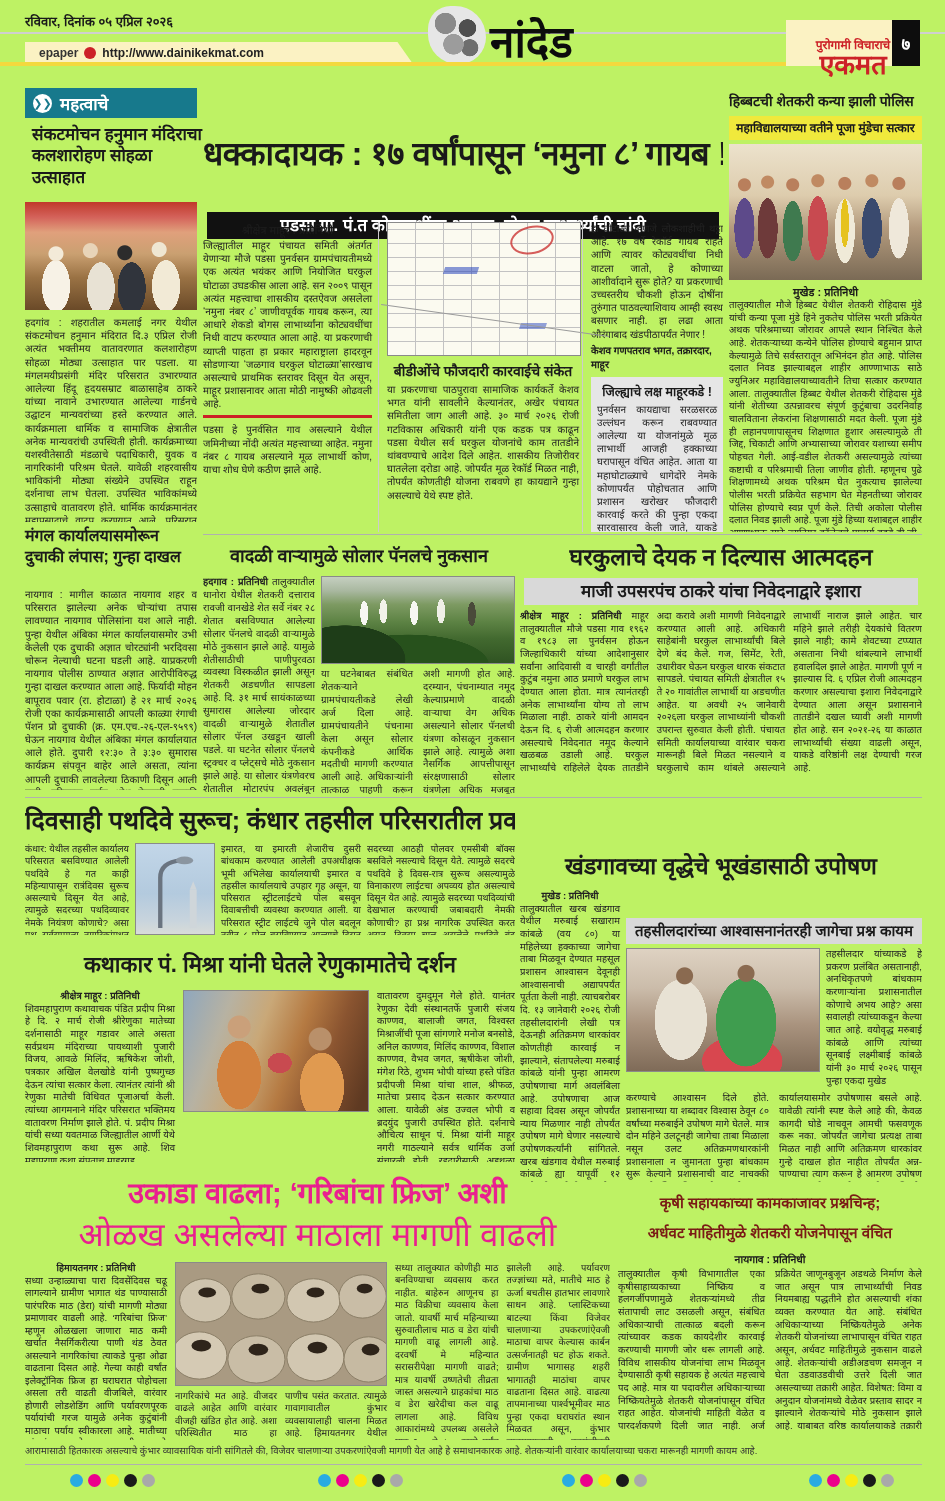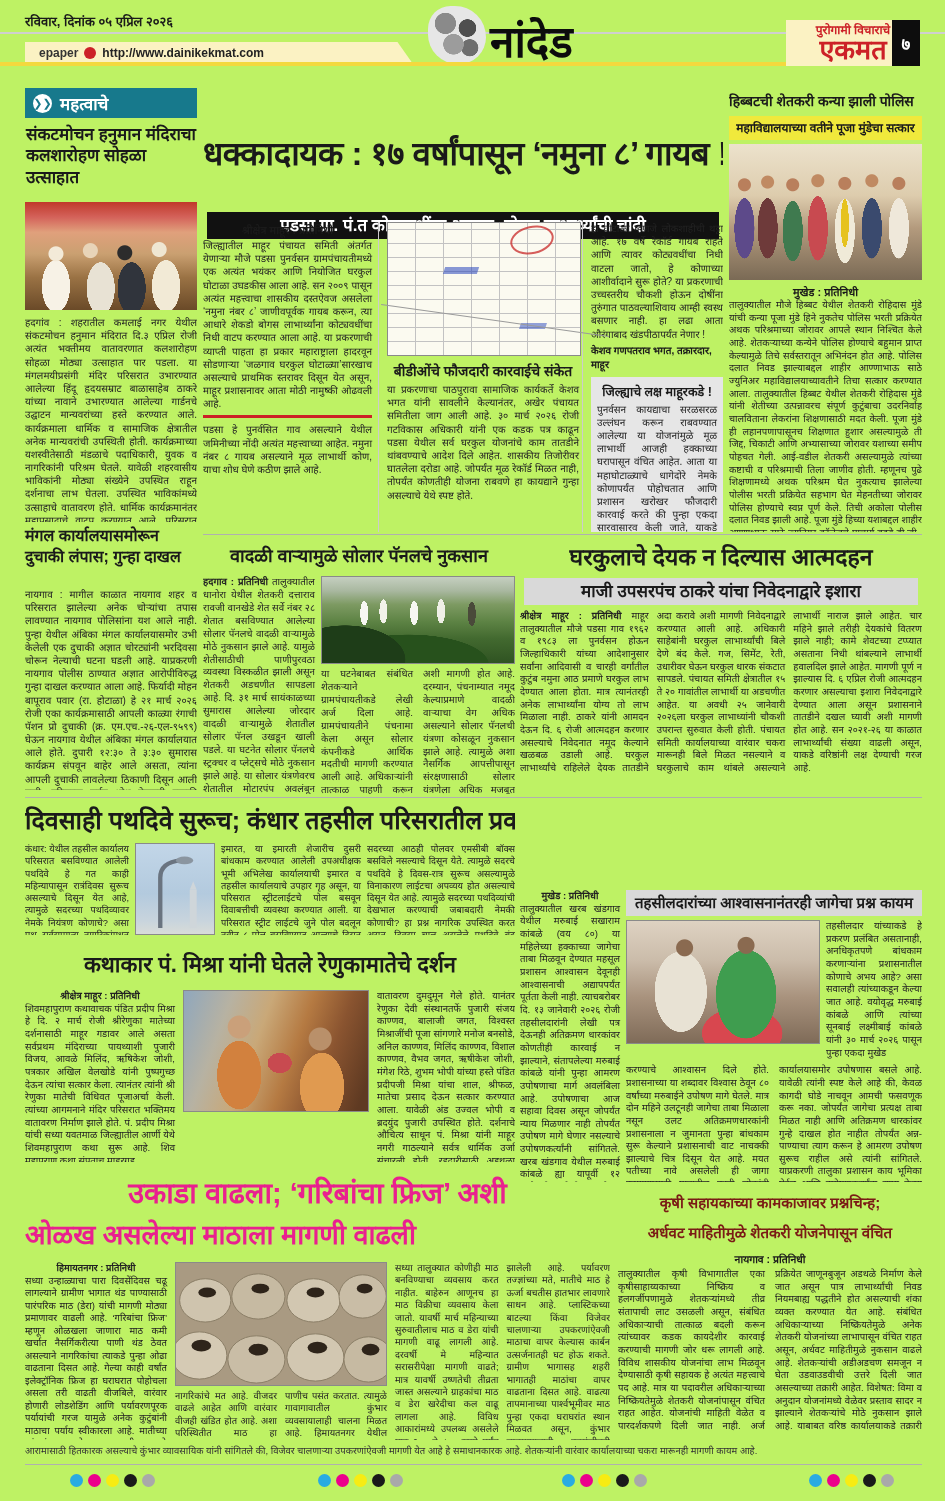--- a/index.html
+++ b/index.html
@@ -20,32 +20,32 @@
   #hdr-epaper a{font-size:12px;font-weight:bold;color:#222;text-decoration:none;}
   #hdr-logoart{left:428px;top:6px;width:58px;height:58px;border-radius:42% 58% 50% 55%;
      background:
        radial-gradient(circle at 30% 30%, #8a8a8a 0 18%, transparent 19%),
        radial-gradient(circle at 68% 38%, #4f4f4f 0 16%, transparent 17%),
        radial-gradient(circle at 44% 66%, #9c9c9c 0 20%, transparent 21%),
        radial-gradient(circle at 72% 72%, #6e6e6e 0 14%, transparent 15%),
        #e6e6e6;}
   #hdr-city{left:490px;top:10px;width:230px;font-size:44px;font-weight:900;color:#0c0c0c;}
   #hdr-yellowline{left:0;top:62px;width:786px;height:4px;background:#f3d93e;}
-  #hdr-masthead{left:786px;top:20px;width:134px;height:46px;background:var(--masthead-bg);text-align:center;padding-top:4px;}
+  #hdr-masthead{left:786px;top:20px;width:134px;height:46px;background:var(--masthead-bg);text-align:center;padding-top:19px;}
   #hdr-masthead .tag{font-size:12px;font-weight:bold;color:var(--masthead-red);line-height:1.1;}
   #hdr-masthead .ttl{font-size:27px;font-weight:900;color:var(--masthead-red);line-height:1;}
   #hdr-pagenum{left:892px;top:20px;width:28px;height:46px;background:#0d0d0d;color:#fff;
                font-size:17px;font-weight:bold;display:flex;align-items:center;justify-content:center;}
 
   
   #imp-box{left:25px;top:88px;width:172px;height:30px;background:var(--teal);display:flex;align-items:center;gap:8px;padding-left:8px;}
   #imp-box .circ{width:19px;height:19px;border-radius:50%;background:#fff;color:var(--teal);
                  font-size:11px;font-weight:900;display:flex;align-items:center;justify-content:center;}
   #imp-box .lbl{color:#fff;font-size:17px;font-weight:bold;}
-  #han-head{left:26px;top:124px;width:172px;font-size:17px;font-weight:800;line-height:1.25;}
+  #han-head{left:32px;top:124px;width:172px;font-size:17px;font-weight:800;line-height:1.25;}
   #han-photo{left:25px;top:202px;width:172px;height:108px;
      background:
        radial-gradient(circle 7px at 18% 48%, #f3ead8 0 7px, transparent 8px),
        radial-gradient(circle 7px at 38% 45%, #e8d4b8 0 7px, transparent 8px),
        radial-gradient(circle 7px at 58% 47%, #2c2c2c 0 7px, transparent 8px),
        radial-gradient(circle 7px at 78% 44%, #efe6d2 0 7px, transparent 8px),
        radial-gradient(ellipse 14px 26px at 18% 78%, #f7f2e6 0 100%, transparent 101%),
        radial-gradient(ellipse 14px 26px at 44% 80%, #e8e2d4 0 100%, transparent 101%),
        radial-gradient(ellipse 14px 26px at 62% 80%, #30343c 0 100%, transparent 101%),
        radial-gradient(ellipse 14px 26px at 82% 78%, #f2ead6 0 100%, transparent 101%),
@@ -143,21 +143,21 @@
   #st-content{left:25px;top:843px;width:490px;height:92px;display:grid;
               grid-template-columns:104px 80px 140px 1fr;gap:6px;overflow:hidden;font-size:9.3px;}
   #st-photo{width:100%;height:92px;border:1px solid #8a8a8a;box-sizing:border-box;
             background:linear-gradient(180deg,#c2d6e8 0%,#b3cade 55%,#c8d4dd 85%,#d8dcd8 100%);}
   #st-photo svg{width:100%;height:100%;display:block;}
 
   
   #kh-head{left:520px;top:846px;width:402px;height:40px;font-size:23px;font-weight:900;text-align:center;line-height:40px;}
   #kh-content{left:520px;top:890px;width:402px;height:292px;display:grid;grid-template-columns:100px 1fr;gap:6px;overflow:hidden;}
   #kh-content .lt{font-size:9.6px;}
-  #kh-sub{height:26px;background:var(--subbar-gray);font-size:15px;font-weight:800;text-align:center;line-height:26px;margin-bottom:4px;}
+  #kh-sub{height:26px;background:var(--subbar-gray);font-size:15px;font-weight:800;text-align:center;line-height:26px;margin-bottom:4px;margin-top:28px;}
   #kh-row{display:flex;gap:6px;}
   #kh-photo{width:194px;height:124px;flex:0 0 194px;border:1px solid #8a8a8a;box-sizing:border-box;
      background:
        radial-gradient(circle 8px at 30% 22%, #8a6a50 0 8px, transparent 9px),
        radial-gradient(circle 8px at 62% 20%, #8a6a50 0 8px, transparent 9px),
        radial-gradient(ellipse 26px 40px at 28% 58%, #e8e2d4 0 100%, transparent 101%),
        radial-gradient(ellipse 30px 44px at 62% 60%, #3f9d4f 0 100%, transparent 101%),
        radial-gradient(ellipse 40px 26px at 60% 92%, #d8474f 0 100%, transparent 101%),
        linear-gradient(180deg,#ded2c2 0%,#cbbcaa 32%,#a9937e 62%,#7f6b58 100%);}
   #kh-side{font-size:9.6px;flex:1;}
@@ -171,21 +171,21 @@
      background:
        radial-gradient(circle 11px at 30% 30%, #caa07a 0 11px, transparent 12px),
        radial-gradient(circle 11px at 74% 40%, #b9906a 0 11px, transparent 12px),
        radial-gradient(ellipse 22px 34px at 30% 70%, #d2813e 0 100%, transparent 101%),
        radial-gradient(ellipse 22px 34px at 75% 80%, #e09a50 0 100%, transparent 101%),
        radial-gradient(ellipse 12px 10px at 52% 60%, #c84a50 0 100%, transparent 101%),
        linear-gradient(110deg,#8fa7bd 0%,#b7b2a2 22%,#c9a878 40%,#b57a42 58%,#8a5430 75%,#5f3a22 95%);}
 
   
   #po-head1{left:25px;top:1172px;width:585px;height:42px;font-size:29px;font-weight:800;color:var(--pink);text-align:center;line-height:42px;}
-  #po-head2{left:25px;top:1214px;width:585px;height:42px;font-size:27px;font-weight:700;color:var(--pink);text-align:left;line-height:42px;}
+  #po-head2{left:25px;top:1214px;width:585px;height:42px;font-size:33px;font-weight:400;color:var(--pink);text-align:center;line-height:42px;}
   #po-content{left:25px;top:1262px;width:585px;height:178px;display:grid;grid-template-columns:142px 212px 1fr;gap:8px;overflow:hidden;}
   #po-content .t{font-size:9.5px;}
   #po-photo{width:100%;height:124px;border:1px solid #8a8a8a;box-sizing:border-box;margin-bottom:4px;background:#a99a82;}
   #po-photo svg{width:100%;height:100%;display:block;}
   #po-below{column-count:2;column-gap:8px;font-size:9.4px;}
   #po-right{column-count:2;column-gap:8px;font-size:9.4px;}
 
   
   #kr-head{left:618px;top:1188px;width:304px;height:62px;text-align:center;color:var(--maroon);}
   #kr-head .l{font-size:15px;font-weight:900;line-height:30px;white-space:nowrap;overflow:hidden;}
@@ -299,20 +299,21 @@
         <path d="M28 90 L28 32 Q28 14 52 12" stroke="#6a7480" stroke-width="5" fill="none"></path>
         <ellipse cx="56" cy="12" rx="10" ry="4.5" fill="#8a95a0"></ellipse>
         <rect x="62" y="46" width="8" height="44" fill="#cfd6da"></rect>
         <polygon points="62,46 66,36 70,46" fill="#cfd6da"></polygon>
       </svg>
     </div>
     <div class="jtxt">इमारत, या इमारती शेजारीच दुसरी बांधकाम करण्यात आलेली उपअधीक्षक भूमी अभिलेख कार्यालयाची इमारत व तहसील कार्यालयाचे उपहार गृह असून, या परिसरात स्ट्रीटलाईटचे पोल बसवून दिवाबत्तीची व्यवस्था करण्यात आली. या परिसरात स्ट्रीट लाईटचे जुने पोल बदलून नवीन ८ पोल बसविण्यात आल्याचे दिसून येते. सदरच्या ८ पोलांवरील पथदिवे चालू स्थितीमध्ये आहेत, परंतु</div>
     <div class="jtxt">सदरच्या आठही पोलवर एमसीबी बॉक्स बसविले नसल्याचे दिसून येते. त्यामुळे सदरचे पथदिवे हे दिवस-रात्र सुरूच असल्यामुळे विनाकारण लाईटचा अपव्यय होत असल्याचे दिसून येत आहे. त्यामुळे सदरच्या पथदिव्यांची देखभाल करण्याची जबाबदारी नेमकी कोणाची? हा प्रश्न नागरिक उपस्थित करत असून, दिवसा चालू असलेले पथदिवे बंद करून, रात्रीच्या वेळी पथदिवे सुरू करून लाईटचा होत असलेला अपव्यय थांबवावा अशी मागणी आहे.</div>
   </div>
 
+  <div class="abs nowrap" id="kh-head">खंडगावच्या वृद्धेचे भूखंडासाठी उपोषण</div>
   <div class="abs" id="kh-content">
     <div class="lt jtxt">
       <div class="byline">मुखेड : प्रतिनिधी</div>
       <span>तालुक्यातील खरब खंडगाव येथील मरुबाई सखाराम कांबळे (वय ८०) या महिलेच्या हक्काच्या जागेचा ताबा मिळवून देण्यात महसूल प्रशासन आश्वासन देवूनही आश्वासनाची अद्यापपर्यंत पूर्तता केली नाही. त्याचबरोबर दि. १३ जानेवारी २०२६ रोजी तहसीलदारांनी लेखी पत्र देऊनही अतिक्रमण धारकांवर कोणतीही कारवाई न झाल्याने, संतापलेल्या मरुबाई कांबळे यांनी पुन्हा आमरण उपोषणाचा मार्ग अवलंबिला आहे. उपोषणाचा आज सहावा दिवस असून जोपर्यंत न्याय मिळणार नाही तोपर्यंत उपोषण मागे घेणार नसल्याचे उपोषणकर्त्यांनी सांगितले. खरब खंडगाव येथील मरुबाई कांबळे ह्या यापूर्वी १२ जानेवारी रोजी जागेच्या ताब्यासाठी उपोषणास बसल्या होत्या. त्यावेळी प्रशासनाने १३ जानेवारीला लेखी पत्र देऊन बेकायदेशीर बांधकाम बंद करण्याचे आदेश दिले होते आणि संबंधितावर तावडीने कारवाई</span>
     </div>
     <div>
       <div id="kh-sub" class="nowrap">तहसीलदारांच्या आश्वासनानंतरही जागेचा प्रश्न कायम</div>
       <div id="kh-row">
         <div id="kh-photo"></div>
         <div id="kh-side" class="jtxt">तहसीलदार यांच्याकडे हे प्रकरण प्रलंबित असतानाही, अनधिकृतपणे बांधकाम करणाऱ्यांना प्रशासनातील कोणाचे अभय आहे? असा सवालही त्यांच्याकडून केल्या जात आहे. वयोवृद्ध मरुबाई कांबळे आणि त्यांच्या सूनबाई लक्ष्मीबाई कांबळे यांनी ३० मार्च २०२६ पासून पुन्हा एकदा मुखेड</div>

